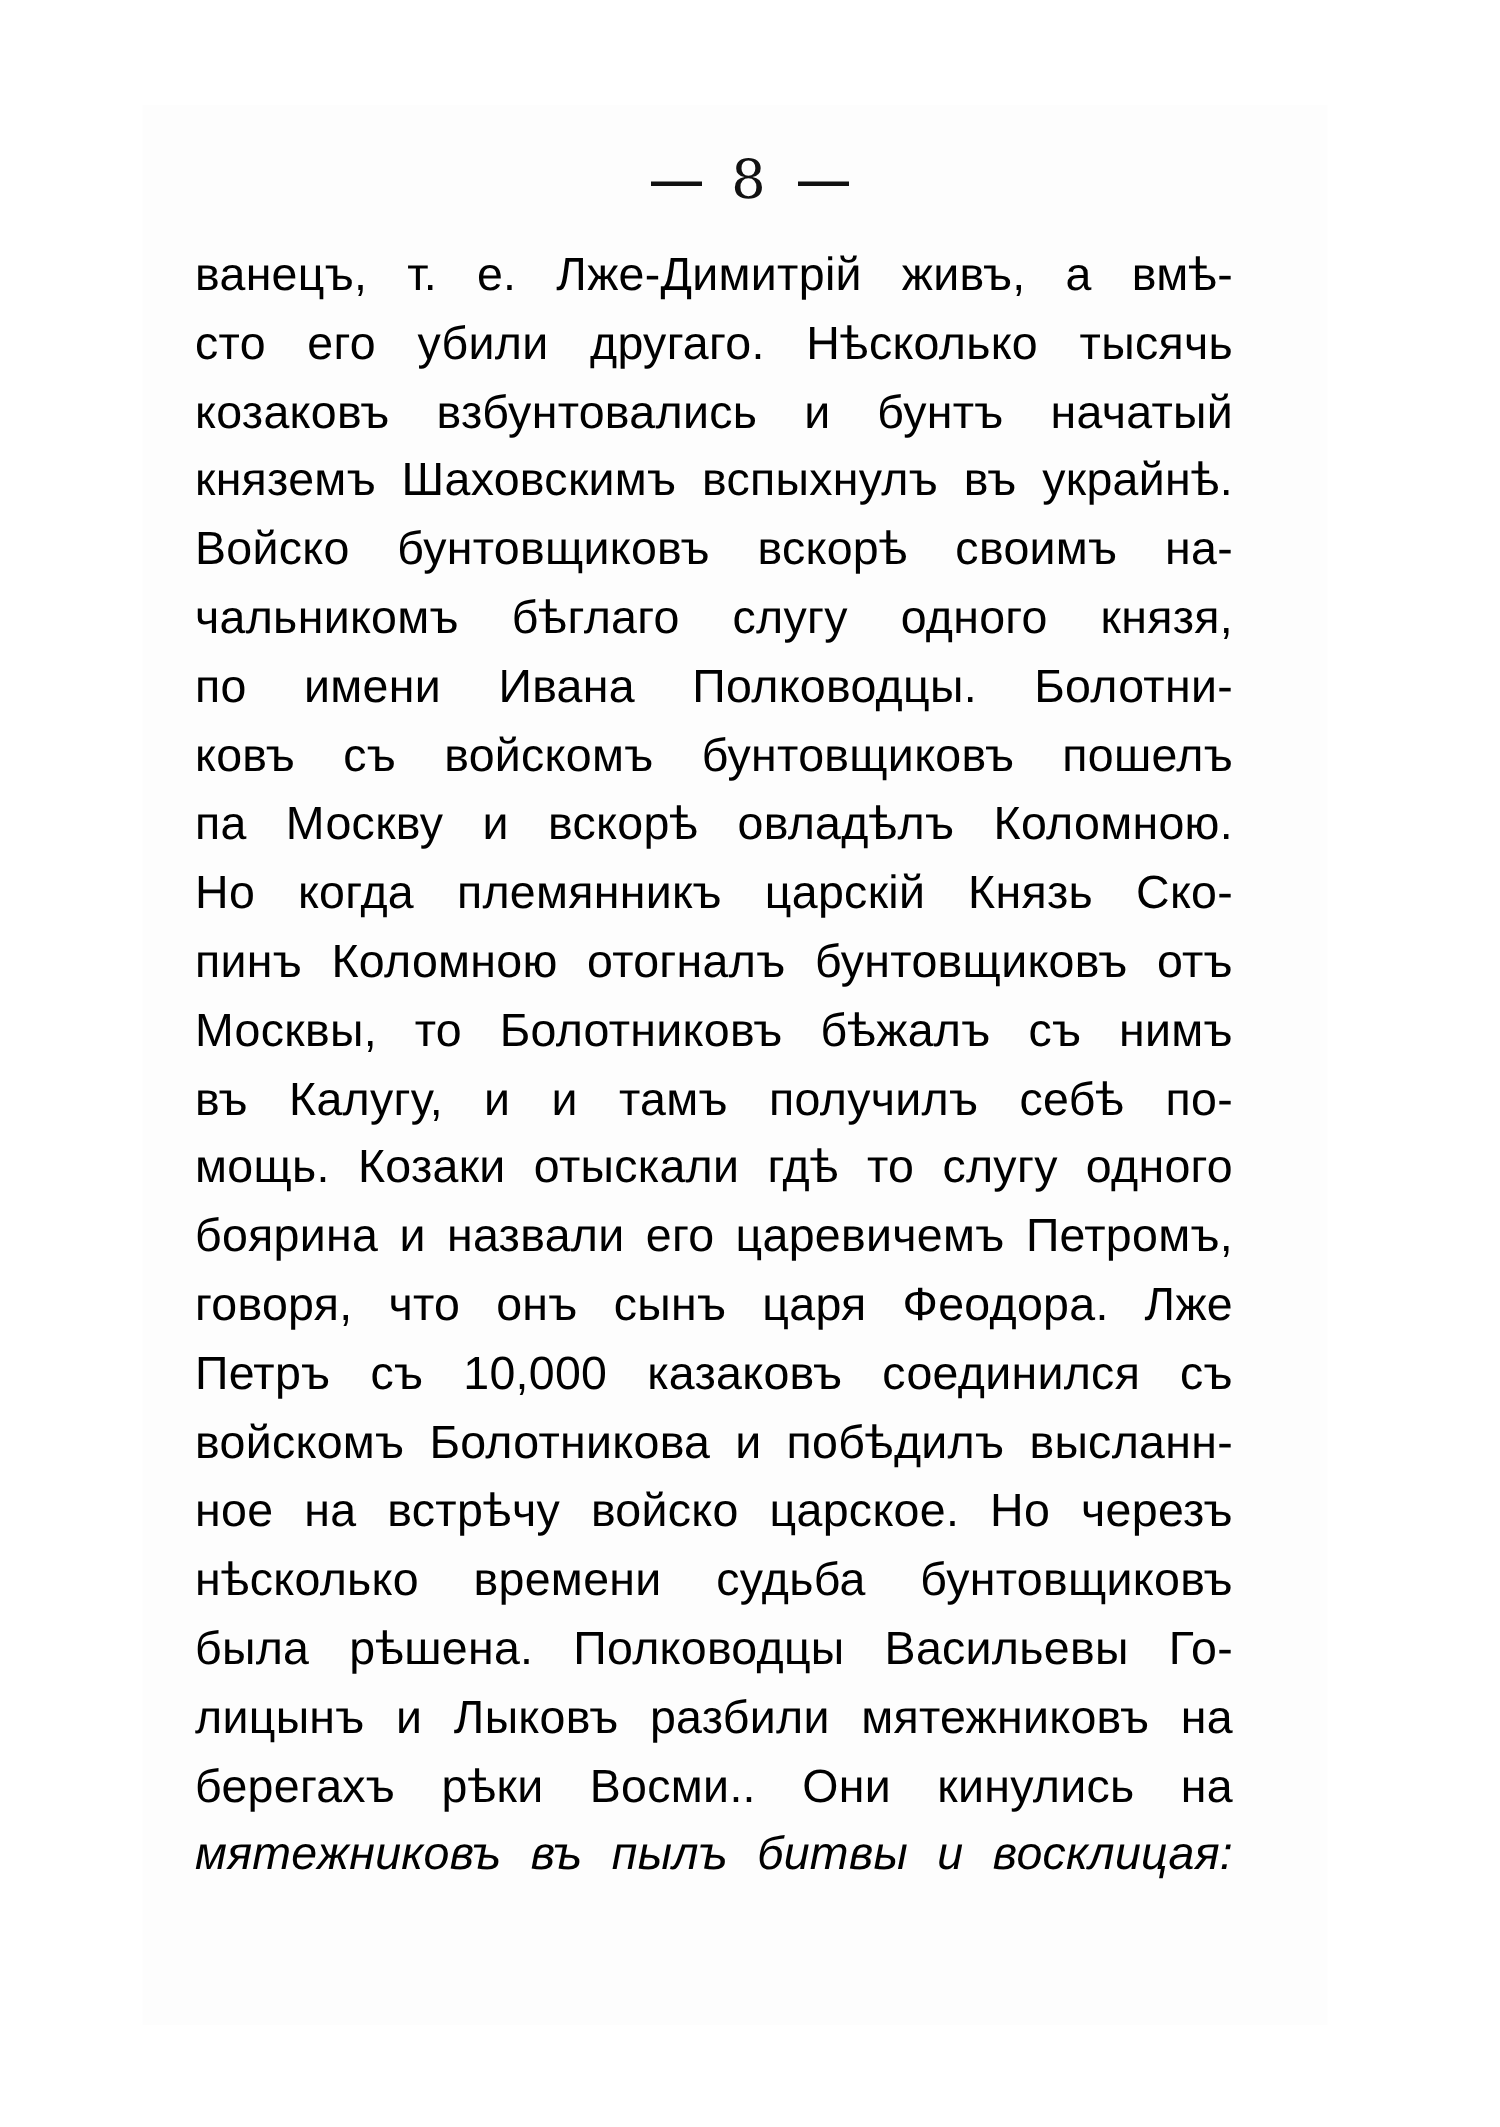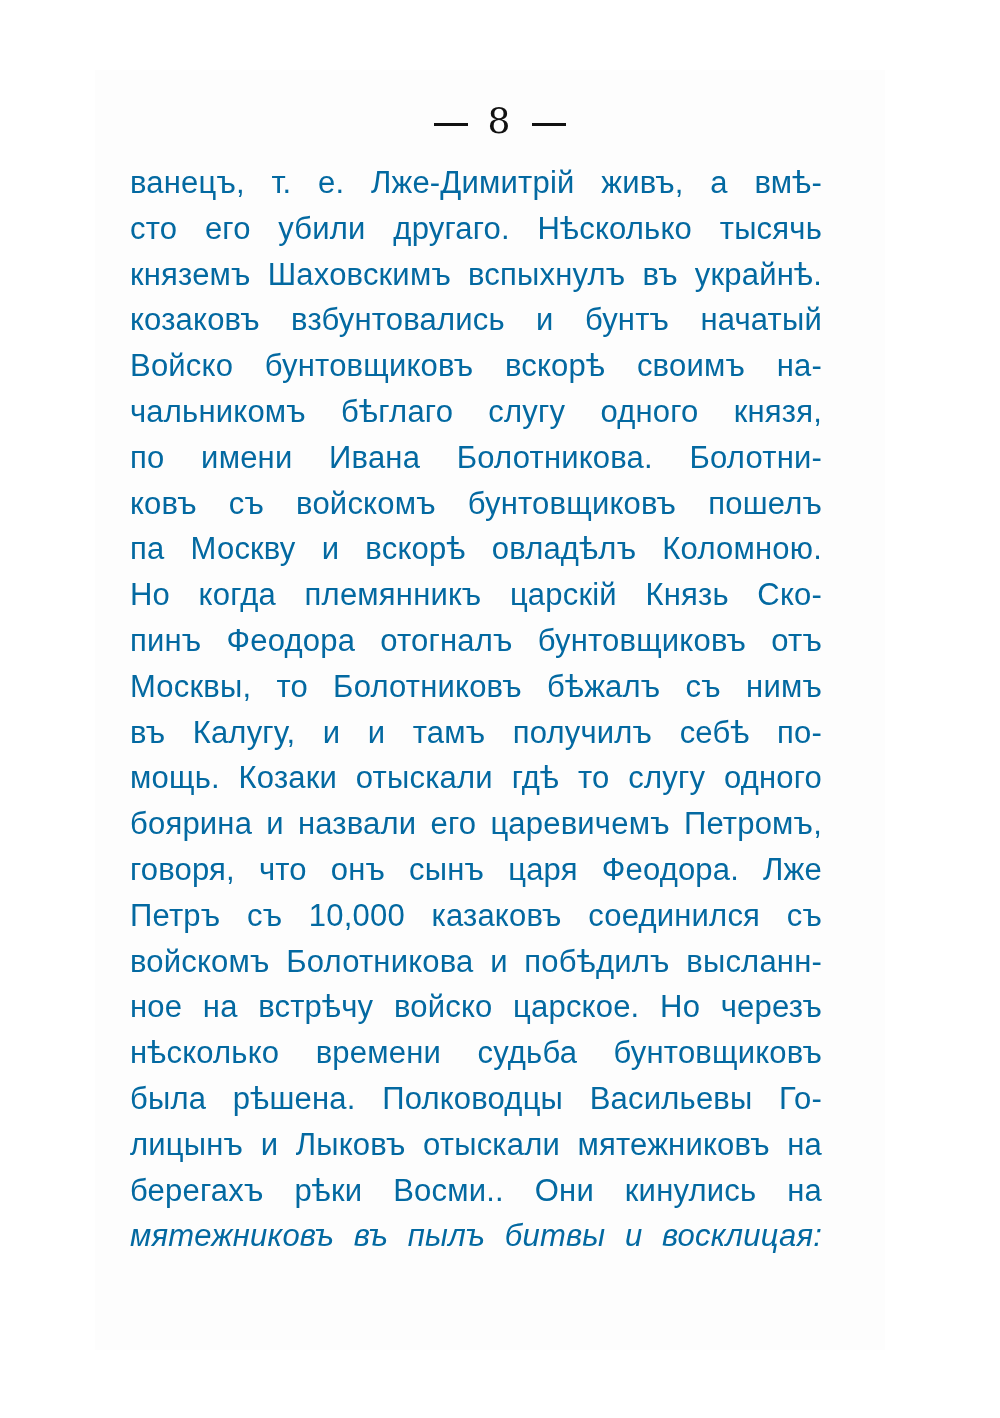--- a/index.html
+++ b/index.html
@@ -40,21 +40,21 @@
       vertical-align: middle;
       margin: 0 20px;
     }
     .text-block {
       position: absolute;
       left: 130px;
       top: 160px;
       width: 692px;
       font-family: "Liberation Sans Narrow", "Liberation Sans", sans-serif;
       font-size: 31px;
-      color: #0369a1;
+      color: #000000;
     }
     .line {
       height: 45.8px;
       line-height: 45.8px;
       white-space: nowrap;
       text-align: justify;
       text-align-last: justify;
       transform-origin: left center;
       letter-spacing: 0.2px;
       font-stretch: condensed;
@@ -69,35 +69,35 @@
 
 <div class="scan-area"></div>
 
 <div class="page-number">
   <span class="dash"></span><span>8</span><span class="dash"></span>
 </div>
 
 <div class="text-block">
   <div class="line" style="">ванецъ, т. е. Лже-Димитрій живъ, а вмѣ-</div>
   <div class="line" style="">сто его убили другаго. Нѣсколько тысячь</div>
+  <div class="line" style="">козаковъ взбунтовались и бунтъ начатый</div>
   <div class="line" style="">княземъ Шаховскимъ вспыхнулъ въ украйнѣ.</div>
-  <div class="line" style="">козаковъ взбунтовались и бунтъ начатый</div>
   <div class="line" style="">Войско бунтовщиковъ вскорѣ своимъ на-</div>
   <div class="line" style="">чальникомъ бѣглаго слугу одного князя,</div>
-  <div class="line" style="">по имени Ивана Болотникова. Болотни-</div>
+  <div class="line" style="">по имени Ивана Полководцы. Болотни-</div>
   <div class="line" style="">ковъ съ войскомъ бунтовщиковъ пошелъ</div>
   <div class="line" style="">па Москву и вскорѣ овладѣлъ Коломною.</div>
   <div class="line" style="">Но когда племянникъ царскій Князь Ско-</div>
-  <div class="line" style="">пинъ Феодора отогналъ бунтовщиковъ отъ</div>
+  <div class="line" style="">пинъ Коломною отогналъ бунтовщиковъ отъ</div>
   <div class="line" style="">Москвы, то Болотниковъ бѣжалъ съ нимъ</div>
   <div class="line" style="">въ Калугу, и и тамъ получилъ себѣ по-</div>
   <div class="line" style="">мощь. Козаки отыскали гдѣ то слугу одного</div>
   <div class="line" style="">бояpина и назвали его царевичемъ Петромъ,</div>
   <div class="line" style="">говоря, что онъ сынъ царя Феодора. Лже</div>
   <div class="line" style="">Петръ съ 10,000 казаковъ соединился съ</div>
   <div class="line" style="">войскомъ Болотникова и побѣдилъ высланн-</div>
   <div class="line" style="">ное на встрѣчу войско царское. Но черезъ</div>
   <div class="line" style="">нѣсколько времени судьба бунтовщиковъ</div>
   <div class="line" style="">была рѣшена. Полководцы Васильевы Го-</div>
-  <div class="line" style="">лицынъ и Лыковъ отыскали мятежниковъ на</div>
+  <div class="line" style="">лицынъ и Лыковъ разбили мятежниковъ на</div>
   <div class="line" style="">берегахъ рѣки Восми.. Они кинулись на</div>
   <div class="line last" style="">мятежниковъ въ пылъ битвы и восклицая:</div>
 </div>
 
 </body></html>

